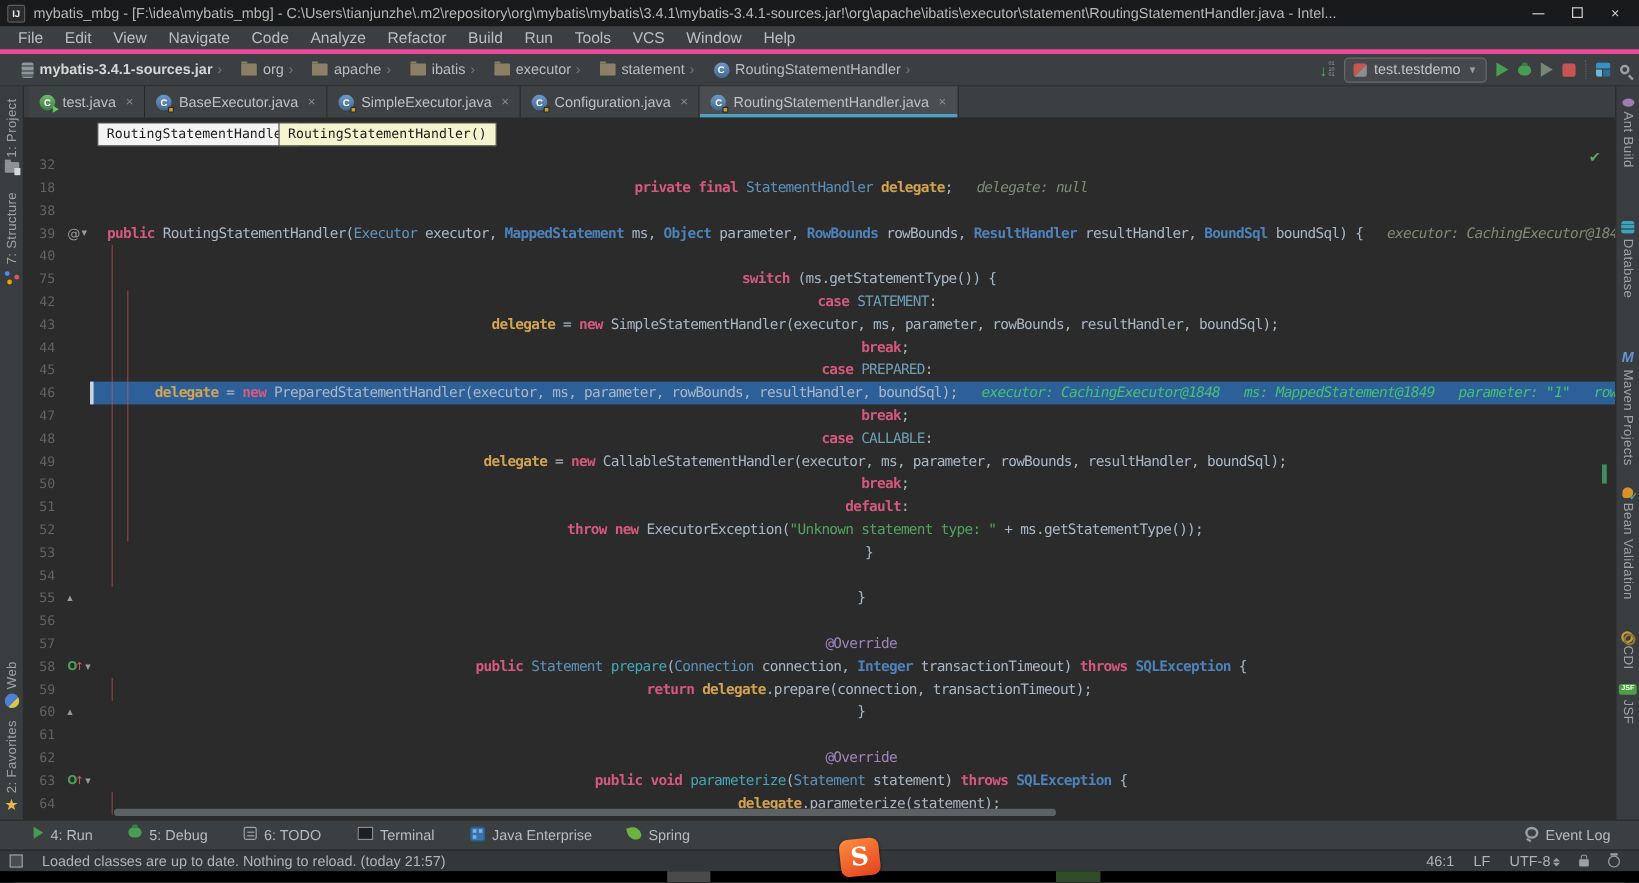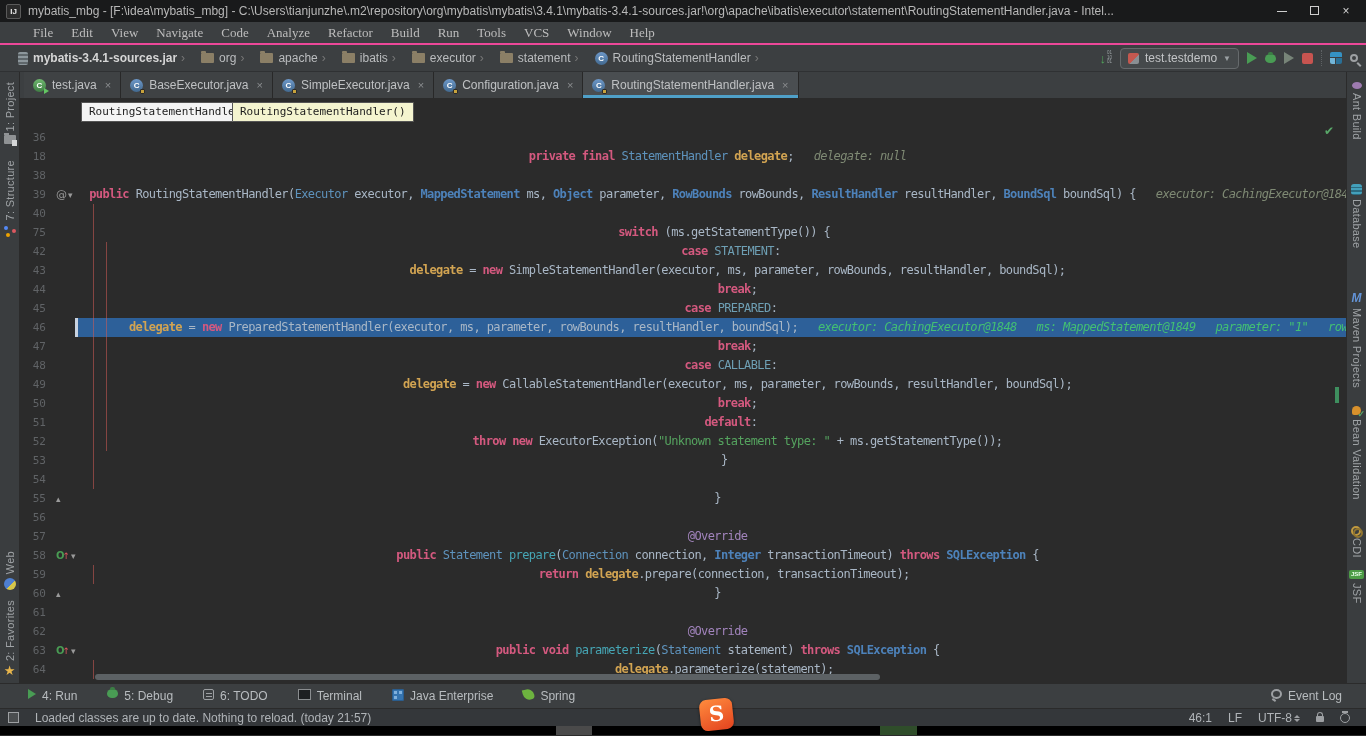--- a/index.html
+++ b/index.html
@@ -1,32 +1,32 @@
 <!DOCTYPE html>
 <html><head>
 <meta charset="utf-8">
 <style>
   * { margin:0; padding:0; box-sizing:border-box; }
   html,body { width:1366px; height:736px; overflow:hidden; background:#191a1b;
     font-family:"Liberation Sans", sans-serif; }
-  #app { position:relative; width:1366px; height:736px; background:#2b2b2b; }
+  #app { position:relative; width:1366px; height:736px; background:#2b2b2b;border-radius:15px; }
 
   
   .titlebar { height:22px; background:#191a1b; display:flex; align-items:center; padding:0 6px; }
   .app-logo { width:15px; height:15px; background:#2b2b2b; border:1px solid #5a5a5a; border-radius:2px;
     color:#e8e8e8; font-size:8px; font-weight:bold; text-align:center; line-height:13px; margin-right:7px; }
   .title-text { color:#b8b8b8; font-size:12px; white-space:nowrap; overflow:hidden; flex:1; }
   .win-controls { display:flex; gap:4px; margin-left:8px; }
   .win-btn { width:28px; height:18px; color:#cfcfcf; font-size:12px; text-align:center; line-height:18px; }
   .win-max i { display:inline-block; width:9px; height:9px; border:1px solid #cfcfcf; margin-top:4px; }
   .win-min i { display:inline-block; width:10px; border-bottom:1px solid #cfcfcf; margin-bottom:3px; }
 
   
-  .menubar { height:23px; background:#3c3f41; display:flex; align-items:center; padding-left:24px;
-    border-bottom:2px solid #ec4899;font-family:Liberation Serif, serif; }
+  .menubar { height:23px; background:#3c3f41; display:flex; align-items:center; padding-left:6px;
+    border-bottom:4px solid #ec4899; }
   .menu-item { color:#bdbdbd; font-size:13px; padding:0 9px; line-height:22px; }
 
   
   .navbar { height:27px; background:#3c3f41; display:flex; align-items:center;
     border-bottom:1px solid #2f3133; padding:0 8px 0 6px; }
   .crumbs { display:flex; align-items:center; flex:1; overflow:hidden; white-space:nowrap; }
   .crumb { display:flex; align-items:center; gap:5px; color:#bbbdbf; font-size:12px; margin-right:4px;padding-left:12px; }
   .crumb.bold .crumb-label { font-weight:bold; color:#d6d6d6; }
   .crumb-sep { color:#777; font-size:12px; margin-right:4px; }
   .i-jar { width:10px; height:13px; border-radius:2px;
@@ -330,21 +330,21 @@
             <span>RoutingStatementHandler.java</span>
             <span class="close">×</span>
           </div>
         </div>
       <div class="editor-pane">
         <div class="guide" style="left:73px; top:106px; height:285px;"></div>
         <div class="guide" style="left:86px; top:144px; height:209px;"></div>
         <div class="guide" style="left:73px; top:467px; height:19px;"></div>
         <div class="guide" style="left:73px; top:562px; height:19px;"></div>
         <div class="lines" id="code-lines">
-            <div class="line"><div class="ln">36</div><div class="gut"></div><div class="code"></div></div>
+            <div class="line"><div class="ln">32</div><div class="gut"></div><div class="code"></div></div>
             <div class="line"><div class="ln">18</div><div class="gut"></div><div class="code"><span class="tk-d">  </span><span class="tk-k">private final </span><span class="tk-t">StatementHandler</span><span class="tk-d"> </span><span class="tk-f">delegate</span><span class="tk-d">;</span><span class="tk-h">   delegate: null</span></div></div>
             <div class="line"><div class="ln">38</div><div class="gut"></div><div class="code"></div></div>
             <div class="line"><div class="ln">39</div><div class="gut"><span class="gi gi-at">@</span><span class="gi gi-fold-down">▾</span></div><div class="code"><span class="tk-d">  </span><span class="tk-k">public </span><span class="tk-d">RoutingStatementHandler(</span><span class="tk-t">Executor</span><span class="tk-d"> executor, </span><span class="tk-tb">MappedStatement</span><span class="tk-d"> ms, </span><span class="tk-tb">Object</span><span class="tk-d"> parameter, </span><span class="tk-tb">RowBounds</span><span class="tk-d"> rowBounds, </span><span class="tk-tb">ResultHandler</span><span class="tk-d"> resultHandler, </span><span class="tk-tb">BoundSql</span><span class="tk-d"> boundSql) {</span><span class="tk-h">   executor: CachingExecutor@1848   ms: Mapp</span></div></div>
             <div class="line"><div class="ln">40</div><div class="gut"></div><div class="code"></div></div>
             <div class="line"><div class="ln">75</div><div class="gut"></div><div class="code"><span class="tk-d">    </span><span class="tk-k">switch</span><span class="tk-d"> (ms.getStatementType()) {</span></div></div>
             <div class="line"><div class="ln">42</div><div class="gut"></div><div class="code"><span class="tk-d">      </span><span class="tk-k">case </span><span class="tk-c">STATEMENT</span><span class="tk-d">:</span></div></div>
             <div class="line"><div class="ln">43</div><div class="gut"></div><div class="code"><span class="tk-d">        </span><span class="tk-f">delegate</span><span class="tk-d"> = </span><span class="tk-k">new </span><span class="tk-d">SimpleStatementHandler(executor, ms, parameter, rowBounds, resultHandler, boundSql);</span></div></div>
             <div class="line"><div class="ln">44</div><div class="gut"></div><div class="code"><span class="tk-d">        </span><span class="tk-k">break</span><span class="tk-d">;</span></div></div>
             <div class="line"><div class="ln">45</div><div class="gut"></div><div class="code"><span class="tk-d">      </span><span class="tk-k">case </span><span class="tk-c">PREPARED</span><span class="tk-d">:</span></div></div>
             <div class="line cur"><div class="ln">46</div><div class="gut"></div><div class="code"><span class="tk-d">        </span><span class="tk-f">delegate</span><span class="tk-d"> = </span><span class="tk-k">new </span><span class="tk-d">PreparedStatementHandler(executor, ms, parameter, rowBounds, resultHandler, boundSql);</span><span class="tk-hb">   executor: CachingExecutor@1848   ms: MappedStatement@1849   parameter: "1"   rowBounds: RowBounds@185</span></div></div>

